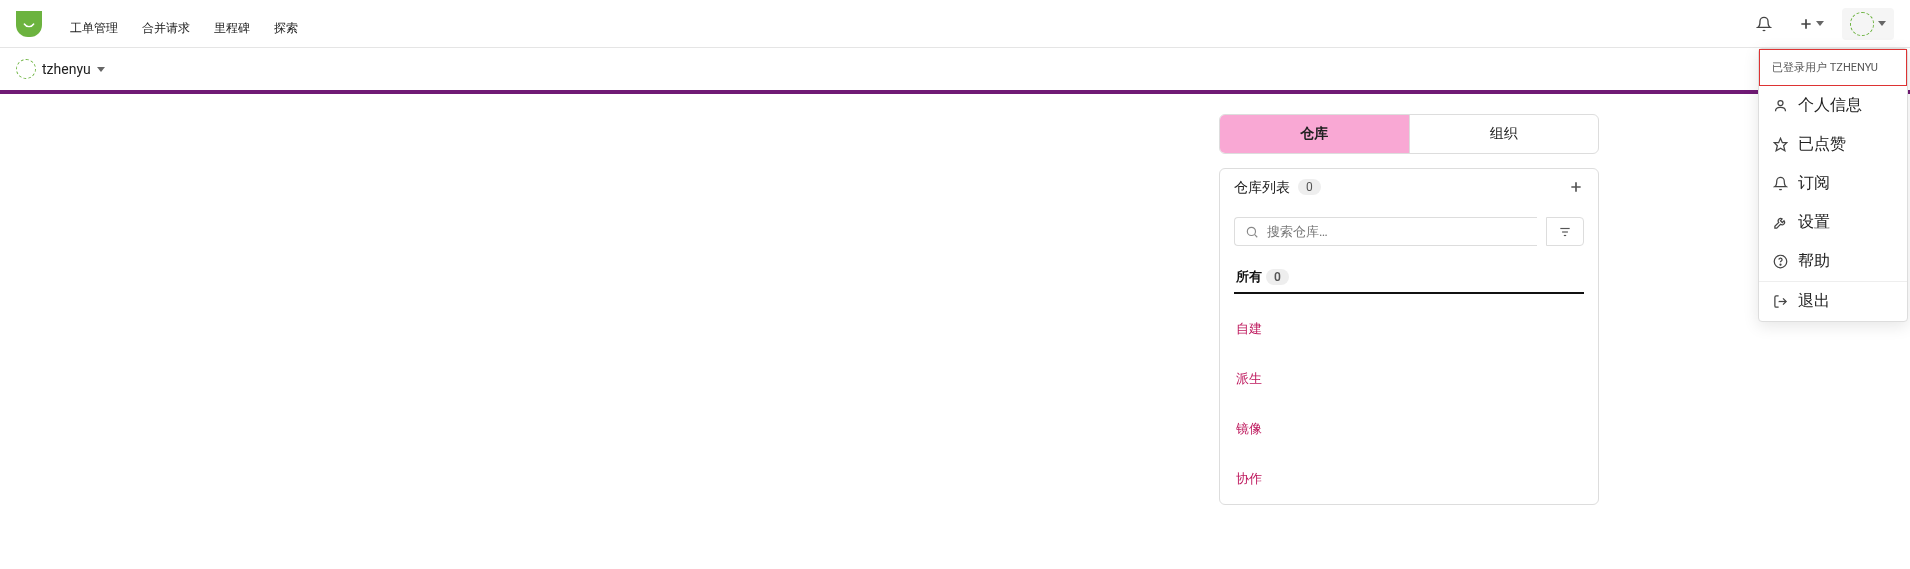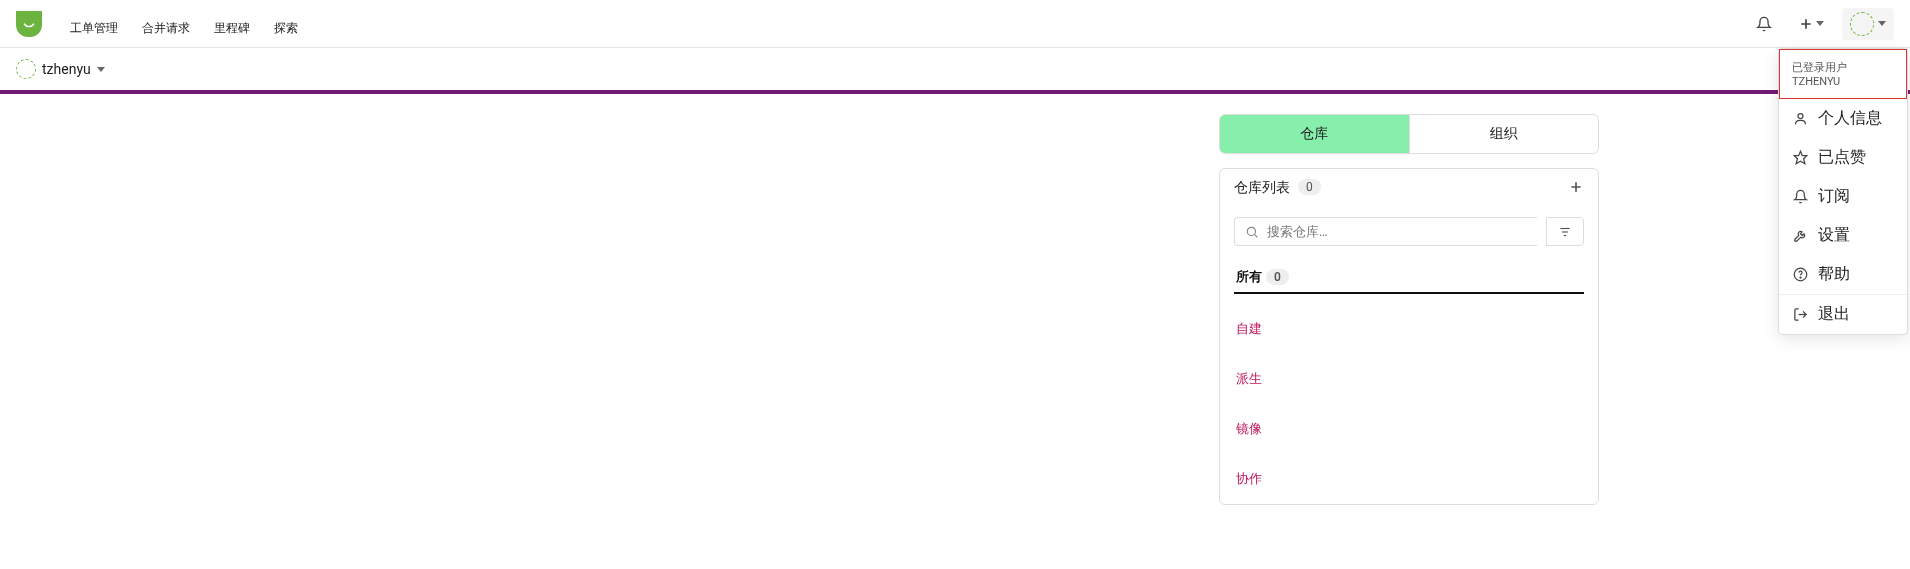--- a/index.html
+++ b/index.html
@@ -12,33 +12,33 @@
 .topbar-right { margin-left: auto; display: flex; align-items: center; gap: 12px; }
 .icon-btn { width: 32px; height: 32px; display: flex; align-items: center; justify-content: center; cursor: pointer; border-radius: 4px; }
 .plus-btn { display: flex; align-items: center; gap: 2px; cursor: pointer; padding: 4px 6px; }
 .avatar-btn { display: flex; align-items: center; gap: 4px; background: #f5f5f5; padding: 4px 8px; border-radius: 4px; cursor: pointer; }
 .avatar-circle { width: 24px; height: 24px; border-radius: 50%; border: 1.5px dashed #6cb33f; }
 .caret { width: 0; height: 0; border-left: 4px solid transparent; border-right: 4px solid transparent; border-top: 5px solid #666; }
 
 .subbar { display: flex; align-items: center; height: 46px; border-bottom: 4px solid #701a75; padding: 0 16px; position: relative; }
 .user-crumb { display: flex; align-items: center; gap: 6px; cursor: pointer; }
 
-.dropdown { position: absolute; right: 2px; top: 0; width: 130px; background: #fff; border: 1px solid #ddd; border-radius: 4px; box-shadow: 0 4px 16px rgba(0,0,0,0.1); }
+.dropdown { position: absolute; right: 2px; top: 0; width: 150px; background: #fff; border: 1px solid #ddd; border-radius: 4px; box-shadow: 0 4px 16px rgba(0,0,0,0.1); }
 .dropdown-header { padding: 10px 12px; font-size: 11px; color: #555; border: 1px solid #d33; }
 .dropdown hr { border: none; border-top: 1px solid #eee; }
 .dropdown-item { display: flex; align-items: center; gap: 10px; padding: 9px 14px; cursor: pointer; font-size: 16px; }
 .dropdown-item svg { flex: none; }
 
 .content { max-width: 1320px; margin: 0 auto; padding: 20px 16px; display: flex; }
 .left-col { flex: 1; }
 .right-col { width: 380px; margin-left: auto; }
 
 .tab-pill-group { display: flex; border: 1px solid #ddd; border-radius: 6px; overflow: hidden; }
 .tab-pill { flex: 1; text-align: center; padding: 10px 0; cursor: pointer; font-size: 14px; }
-.tab-pill.active { background: #86efac; font-weight: 400; }
+.tab-pill.active { background: #f9a8d4; font-weight: 700; }
 .tab-pill + .tab-pill { border-left: 1px solid #ddd; }
 
 .panel { border: 1px solid #ddd; border-radius: 6px; margin-top: 14px; }
 .panel-head { display: flex; align-items: flex-start; padding: 10px 14px; gap: 8px; }
 .count-badge { background: #eee; color: #555; border-radius: 10px; padding: 1px 8px; font-size: 12px; }
 .panel-head .spacer { flex: 1; }
 .add-repo { font-size: 20px; color: #555; cursor: pointer; }
 
 .search-row { display: flex; padding: 10px 14px; gap: 9px; }
 .search-wrap { flex: 1; display: flex; align-items: center; border: 1px solid #ddd; border-right: none; border-radius: 4px 0 0 4px; padding: 6px 10px; gap: 8px; }

